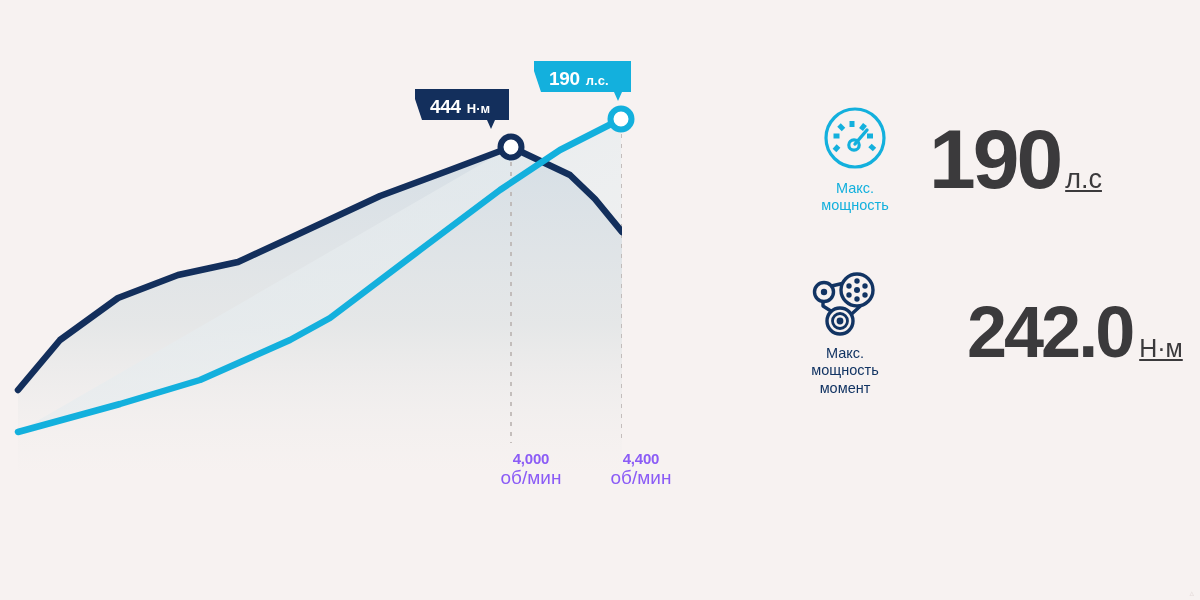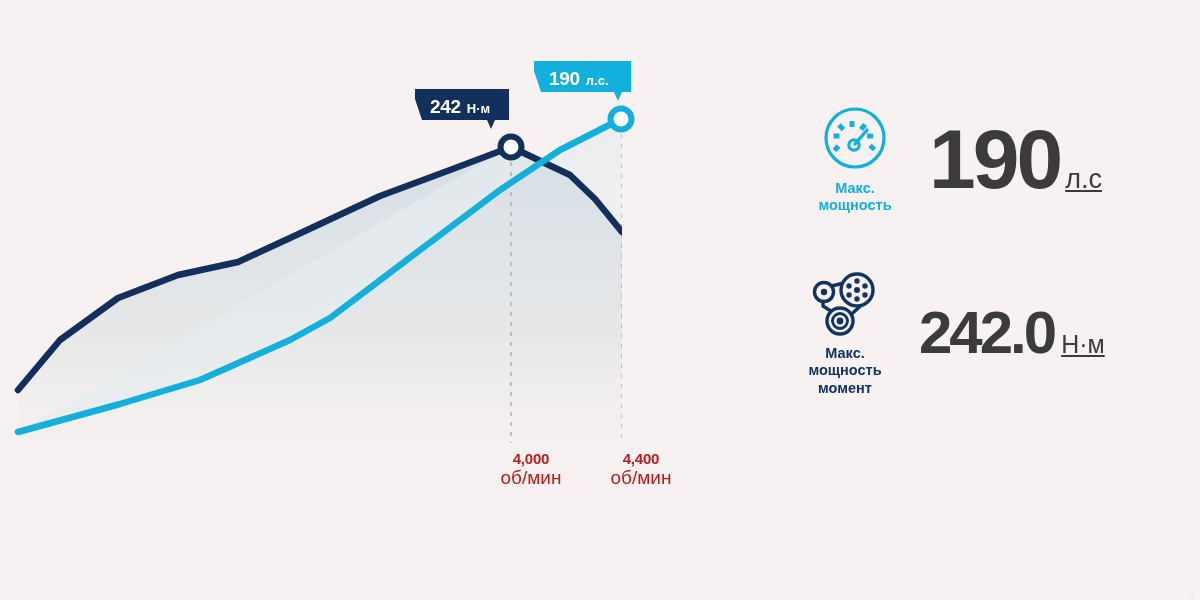--- a/index.html
+++ b/index.html
@@ -35,21 +35,21 @@
   }
   .badge .bval{font-size:19px;font-weight:bold;letter-spacing:-0.3px;}
   .badge .bunit{font-size:13px;font-weight:bold;margin-left:6px;text-align:right;}
 
   #badge-torque{left:415px;top:89px;width:94px;height:40px;}
   #badge-power {left:534px;top:61px;width:97px;height:40px;}
 
   
   .axis-label{
     position:absolute;text-align:center;
-    color:#b91c1c;line-height:1.15;
+    color:#8b5cf6;line-height:1.15;
   }
   .axis-label .av{font-size:15px;font-weight:bold;letter-spacing:-0.2px;}
   .axis-label .au{font-size:19px;font-weight:normal;}
   #axis-4000{left:476px;top:450px;width:110px;}
   #axis-6100{left:586px;top:450px;width:110px;overflow:hidden;}
 
   
   .stats{
     position:absolute;left:760px;top:0;width:440px;height:600px;
   }
@@ -57,37 +57,37 @@
     position:absolute;display:flex;align-items:center;
   }
   #stat-power{left:35px;top:105px;}
   #stat-torque{left:25px;top:268px;}
 
   .stat-icon-wrap{
     width:120px;display:flex;flex-direction:column;align-items:center;
   }
   .stat-icon{display:block;}
   .stat-caption{
-    margin-top:9px;text-align:center;font-size:14.5px;font-weight:bold;
+    margin-top:9px;text-align:center;font-size:14.5px;font-weight:normal;
     line-height:1.2;
   }
   .cap-cyan{color:#13b0dd;}
   .cap-navy{color:#123463;}
 
   .stat-value-wrap{display:flex;align-items:baseline;margin-left:14px;}
   .stat-value{
     font-size:84px;font-weight:bold;color:#3b3a3c;
     letter-spacing:-3px;line-height:0.95;
   }
   .stat-unit{
     font-size:27px;font-weight:normal;color:#3b3a3c;margin-left:5px;
     letter-spacing:0px;
     text-decoration:underline;
   }
-  #stat-torque .stat-value{font-size:60px;}
+  #stat-torque .stat-value{font-size:72px;margin-left:48px;}
   #stat-torque .stat-unit{font-size:25px;margin-left:7px;}
 
   .corner-mark{
     position:absolute;right:6px;bottom:2px;
     font-size:9px;color:#e4dcda;
   }
 </style>
 </head>
 <body>
 
@@ -136,21 +136,21 @@
       <g>
         <circle cx="621" cy="119" r="10.5" fill="#ffffff" stroke="#13b0dd" stroke-width="6"></circle>
       </g>
     </svg>
 
     <div class="badge" id="badge-torque">
       <svg class="bsvg" width="94" height="40" viewBox="0 0 94 40">
         <path d="M0,0 L94,0 L94,31 L80,31 L76,40 L72,31 L7,31 L0,10 Z" fill="#132f5c"></path>
       </svg>
       <div class="btext">
-        <span class="bval">242</span>
+        <span class="bval">444</span>
         <span class="bunit">Н·м</span>
       </div>
     </div>
 
     <div class="badge" id="badge-power">
       <svg class="bsvg" width="97" height="40" viewBox="0 0 97 40">
         <path d="M0,0 L97,0 L97,31 L88,31 L84,40 L80,31 L7,31 L0,10 Z" fill="#13b0dd"></path>
       </svg>
       <div class="btext">
         <span class="bval">190</span>

